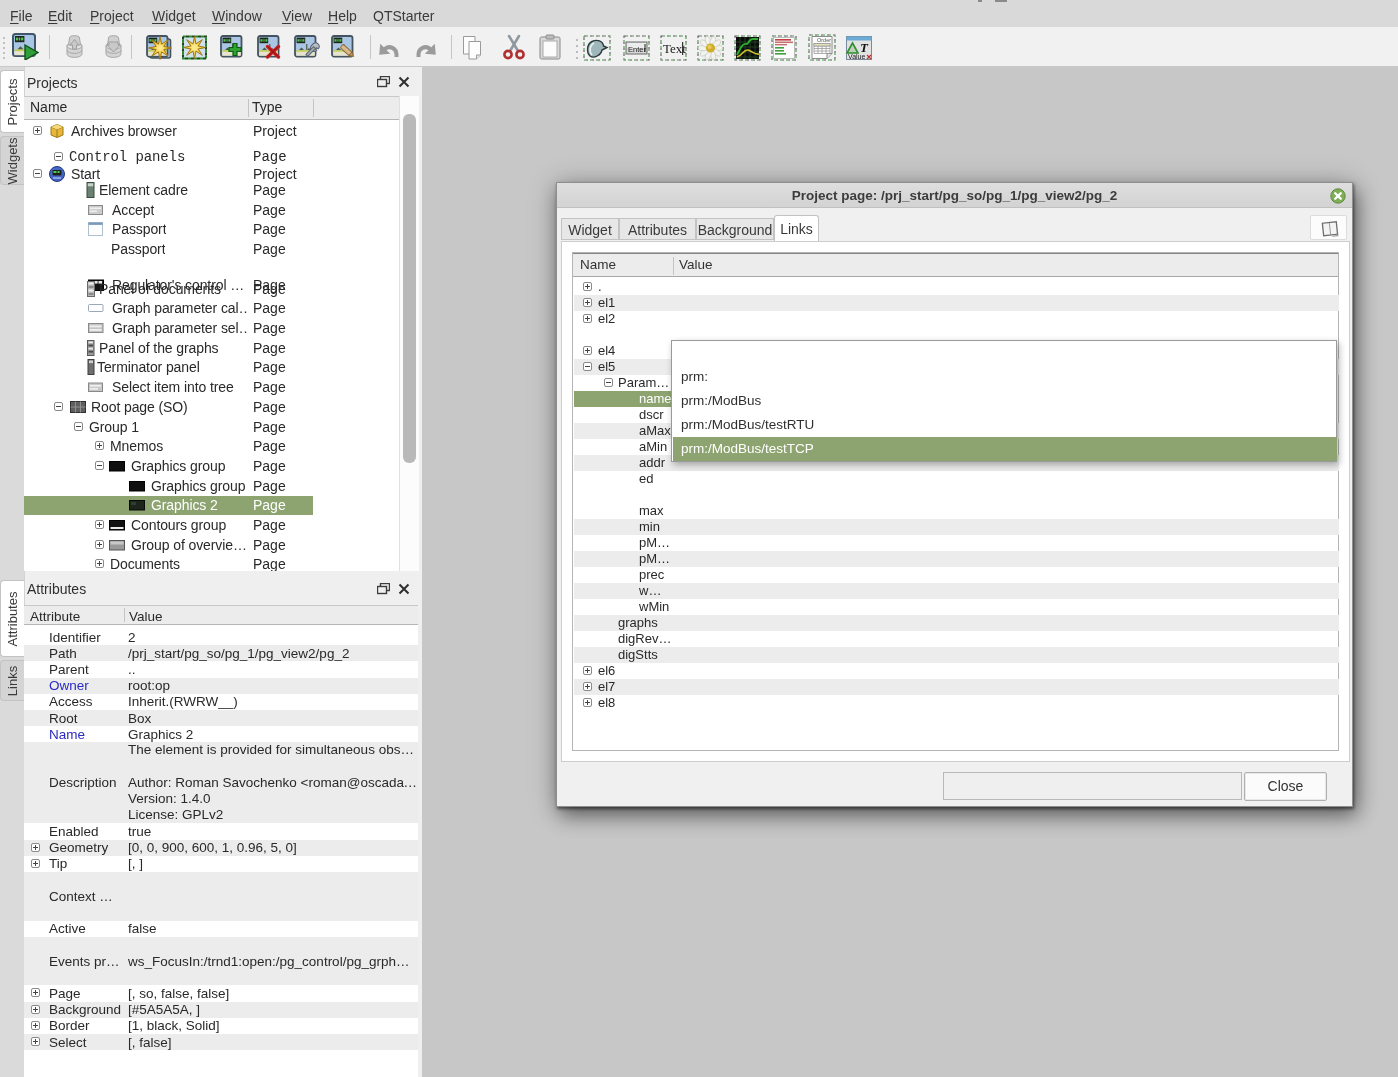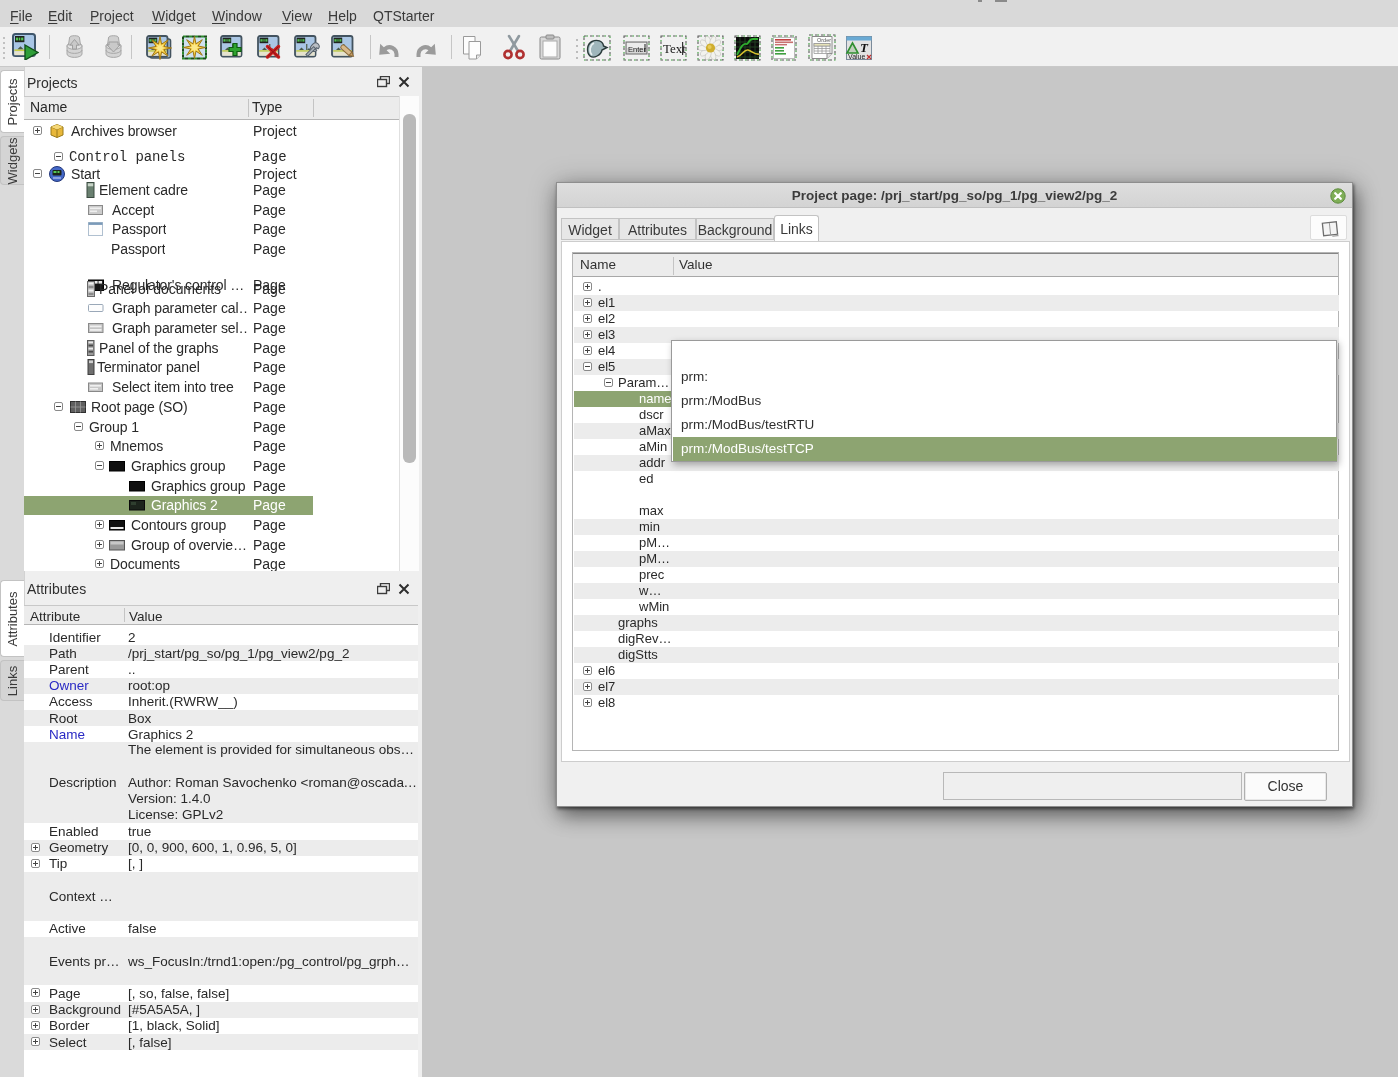--- a/index.html
+++ b/index.html
@@ -707,27 +707,20 @@
         </div>
         <span style="left:24px">el1</span>
       </div>
 <div class="drow" style="top:58px">
         <div class="exp plus" style="left:9px;top:3px">
           <i></i>
           <b></b>
         </div>
         <span style="left:24px">el2</span>
       </div>
-<div class="drow g" style="top:74px">
-        <div class="exp plus" style="left:9px;top:3px">
-          <i></i>
-          <b></b>
-        </div>
-        <span style="left:24px">el3</span>
-      </div>
 <div class="drow" style="top:90px">
         <div class="exp plus" style="left:9px;top:3px">
           <i></i>
           <b></b>
         </div>
         <span style="left:24px">el4</span>
       </div>
 <div class="drow g" style="top:106px">
         <div class="exp" style="left:9px;top:3px">
           <i></i>

